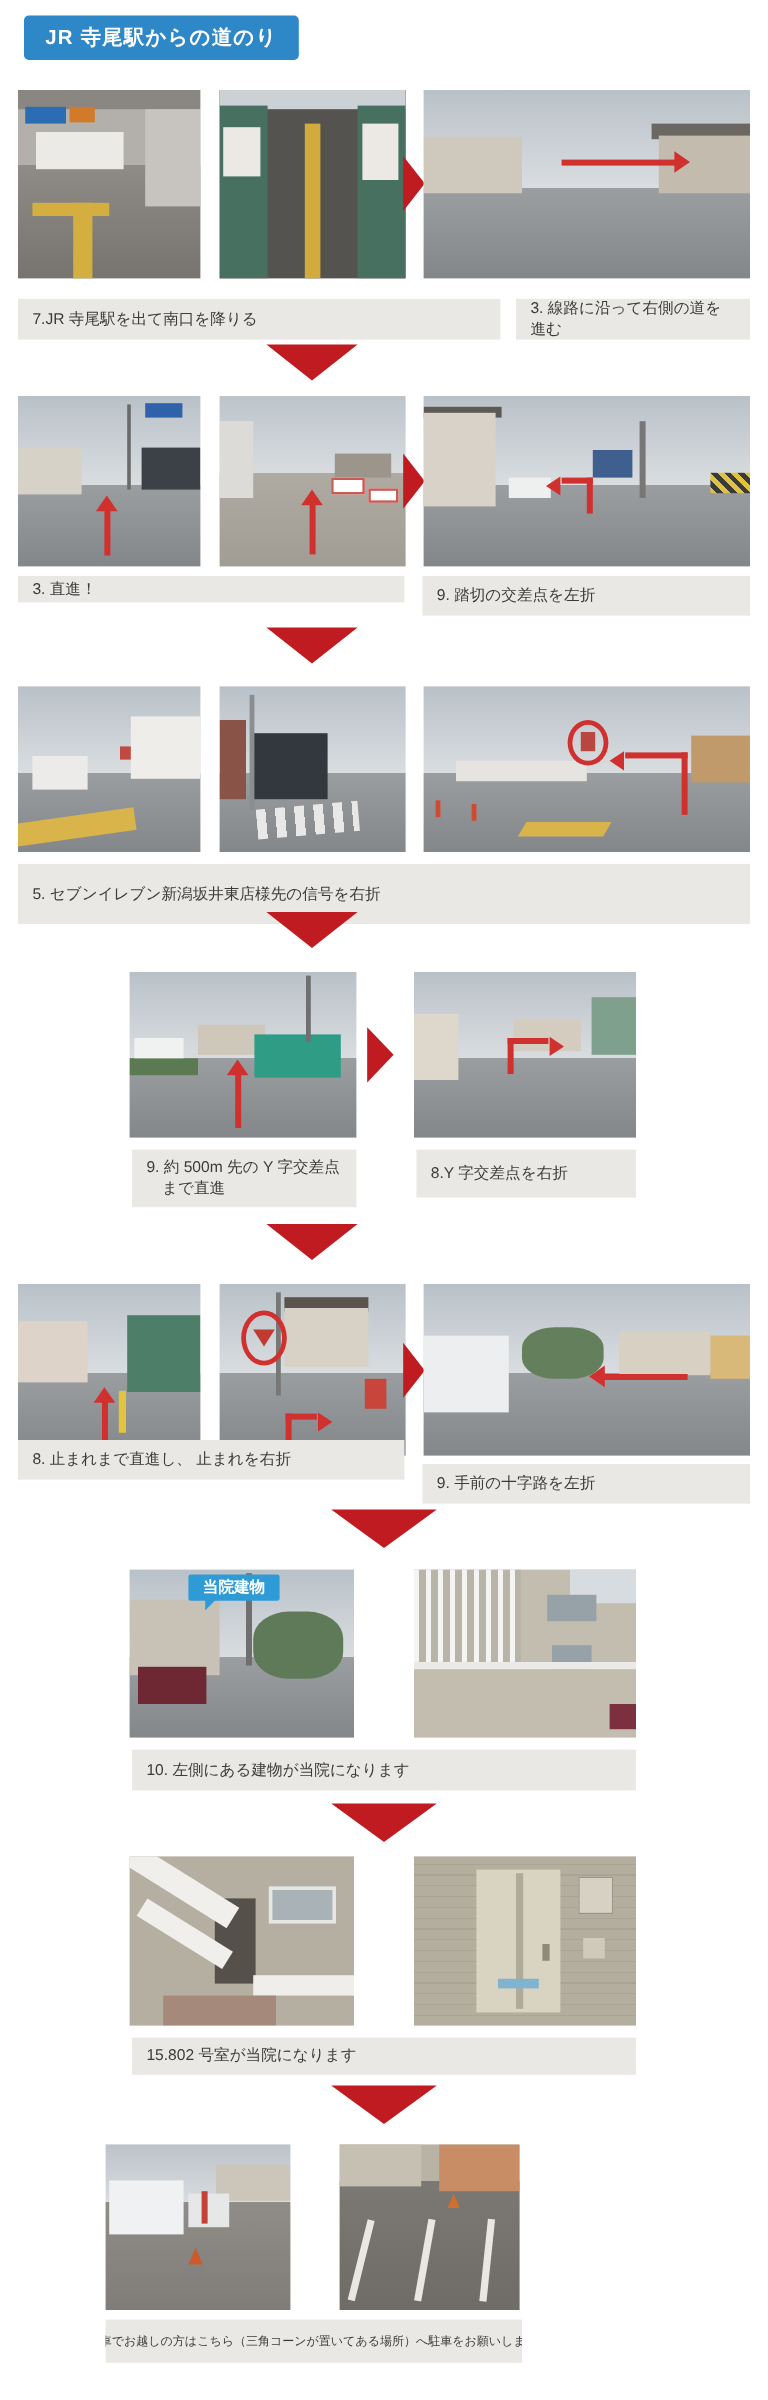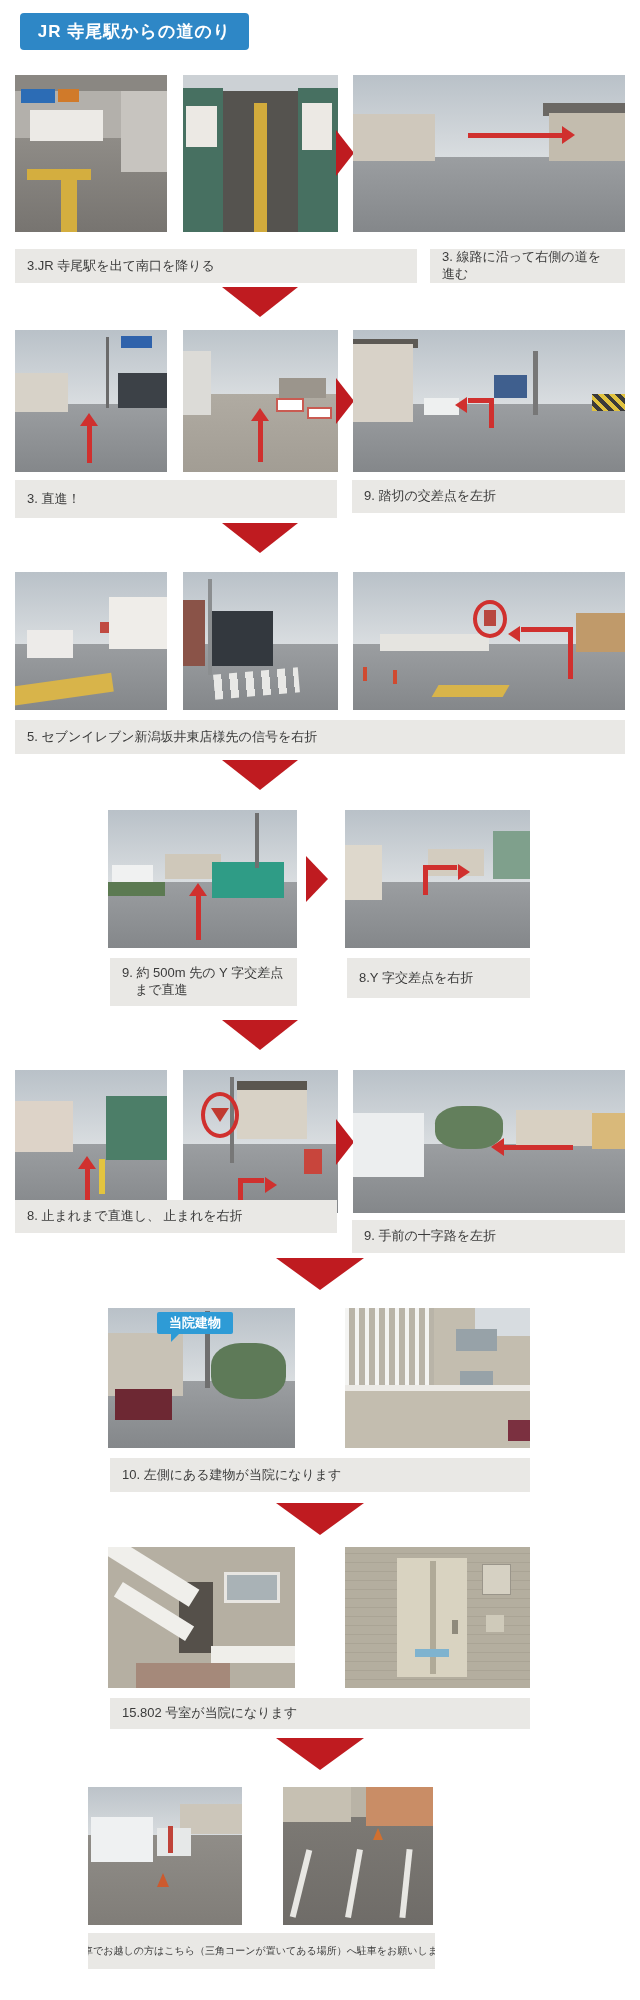--- a/index.html
+++ b/index.html
@@ -84,21 +84,21 @@
     <i class="s" style="left:77%;top:18%;width:19%;height:30%;background:#ece9e4;"></i>
     <i class="s" style="left:46%;top:18%;width:8%;height:82%;background:#d2ab3c;"></i>
   </div>
   <div class="next" style="left:336px; top:130px;"></div>
   <div class="ph" style="left:353px; top:75px; width:272px; height:157px;">
     <i class="s" style="left:0;top:25%;width:30%;height:30%;background:#cfc8bc;"></i>
     <i class="s" style="left:70%;top:18%;width:30%;height:8%;background:#6b6864;"></i>
     <i class="s" style="left:72%;top:24%;width:28%;height:31%;background:#c3bcae;"></i>
     <i class="rar" style="left:115px;top:58px;width:95px;"></i>
   </div>
-  <div class="cap" style="left:15px; top:249px; width:402px; height:34px;">3.JR 寺尾駅を出て南口を降りる</div>
+  <div class="cap" style="left:15px; top:249px; width:402px; height:34px;">7.JR 寺尾駅を出て南口を降りる</div>
   <div class="cap" style="left:430px; top:249px; width:195px; height:34px;">3. 線路に沿って右側の道を進む</div>
   <div class="flow flow-sm" style="left:222px; top:287px;"></div>
 
   <div class="ph" style="left:15px; top:330px; width:152px; height:142px;">
     <i class="s" style="left:0;top:30%;width:35%;height:28%;background:#d7d2c8;"></i>
     <i class="s" style="left:60%;top:5%;width:2%;height:50%;background:#6a6a6a;"></i>
     <i class="s" style="left:70%;top:4%;width:20%;height:9%;background:#2f62ab;"></i>
     <i class="s" style="left:68%;top:30%;width:32%;height:25%;background:#3c4147;"></i>
     <i class="up" style="left:72px;top:95px;height:38px;"></i>
   </div>
@@ -112,21 +112,21 @@
   <div class="next" style="left:336px; top:378px;"></div>
   <div class="ph" style="left:353px; top:330px; width:272px; height:142px;">
     <i class="s" style="left:0;top:6%;width:24%;height:7%;background:#5d5a55;"></i>
     <i class="s" style="left:0;top:10%;width:22%;height:55%;background:#d8d2c8;"></i>
     <i class="s" style="left:26%;top:48%;width:13%;height:12%;background:#eef0f0;"></i>
     <i class="s" style="left:52%;top:32%;width:12%;height:16%;background:#3f5f8e;"></i>
     <i class="s" style="left:66%;top:15%;width:2%;height:45%;background:#777;"></i>
     <i class="s" style="left:88%;top:45%;width:12%;height:12%;background:repeating-linear-gradient(45deg,#e0c23f 0 4px,#3a3a3a 4px 8px);"></i>
     <i class="tl" style="left:115px;top:68px;width:26px;height:30px;"></i>
   </div>
-  <div class="cap" style="left:15px; top:480px; width:322px; height:38px;">3. 直進！</div>
+  <div class="cap" style="left:15px; top:480px; width:322px; height:22px;">3. 直進！</div>
   <div class="cap" style="left:352px; top:480px; width:273px; height:33px;">9. 踏切の交差点を左折</div>
   <div class="flow flow-sm" style="left:222px; top:523px;"></div>
 
   <div class="ph" style="left:15px; top:572px; width:152px; height:138px;">
     <i class="s" style="left:8%;top:42%;width:30%;height:20%;background:#edebe9;"></i>
     <i class="s" style="left:62%;top:18%;width:38%;height:38%;background:#efede9;"></i>
     <i class="s" style="left:56%;top:36%;width:6%;height:8%;background:#c04a42;"></i>
     <i class="s" style="left:-5%;top:78%;width:70%;height:14%;background:#d8b44a;transform:rotate(-8deg);"></i>
   </div>
   <div class="ph" style="left:183px; top:572px; width:155px; height:138px;">
@@ -138,21 +138,21 @@
   <div class="ph" style="left:353px; top:572px; width:272px; height:138px;">
     <i class="s" style="left:10%;top:45%;width:40%;height:12%;background:#e5e4e0;"></i>
     <i class="s" style="left:82%;top:30%;width:18%;height:28%;background:#c09a6a;"></i>
     <i class="s" style="left:131px;top:38px;width:12px;height:16px;background:#b8473f;"></i>
     <i class="circ" style="left:120px;top:28px;width:34px;height:38px;"></i>
     <i class="s" style="left:10px;top:95px;width:4px;height:14px;background:#d04a30;"></i>
     <i class="s" style="left:40px;top:98px;width:4px;height:14px;background:#d04a30;"></i>
     <i class="s" style="left:30%;top:82%;width:26%;height:9%;background:#d8b44a;transform:skewX(-30deg);"></i>
     <i class="tl" style="left:168px;top:55px;width:52px;height:52px;"></i>
   </div>
-  <div class="cap" style="left:15px; top:720px; width:610px; height:34px;text-align:center;">5. セブンイレブン新潟坂井東店様先の信号を右折</div>
+  <div class="cap" style="left:15px; top:720px; width:610px; height:50px;text-align:center;">5. セブンイレブン新潟坂井東店様先の信号を右折</div>
   <div class="flow flow-sm" style="left:222px; top:760px;"></div>
 
   <div class="ph" style="left:108px; top:810px; width:189px; height:138px;">
     <i class="s" style="left:2%;top:40%;width:22%;height:18%;background:#f0f1f1;"></i>
     <i class="s" style="left:0;top:52%;width:30%;height:10%;background:#5c7a52;"></i>
     <i class="s" style="left:30%;top:32%;width:30%;height:18%;background:#cfc8ba;"></i>
     <i class="s" style="left:55%;top:38%;width:38%;height:26%;background:#2f9c86;"></i>
     <i class="s" style="left:78%;top:2%;width:2%;height:40%;background:#6f6f6f;"></i>
     <i class="up" style="left:88px;top:85px;height:45px;"></i>
   </div>

